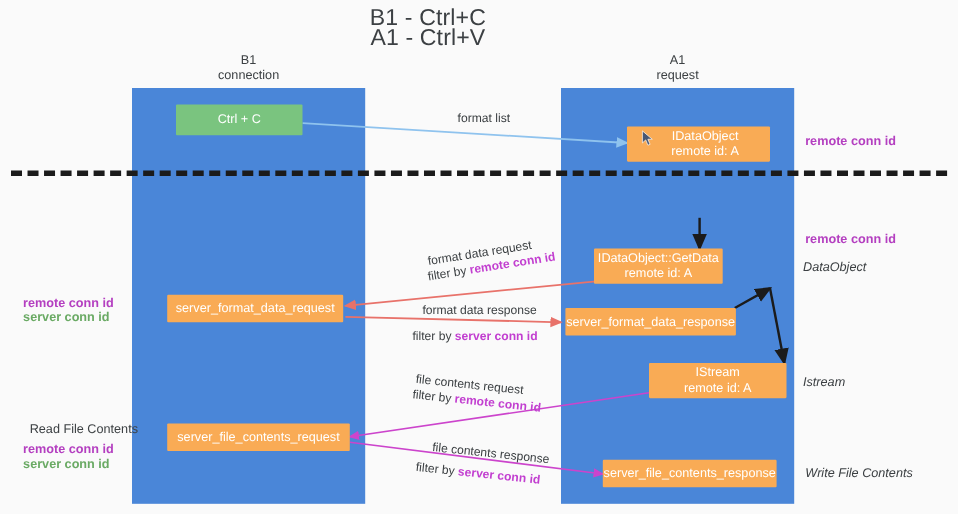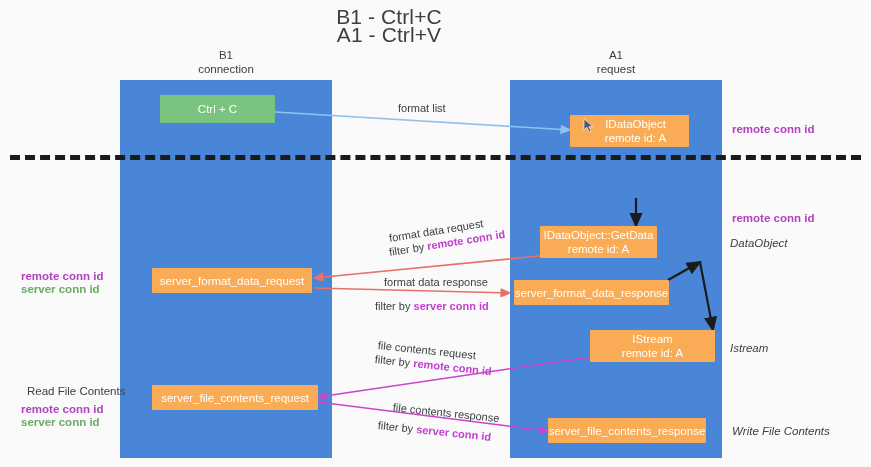--- a/index.html
+++ b/index.html
@@ -164,21 +164,21 @@
 
     <path d="M318,402 L548,431" stroke="#cc44cc" stroke-width="1.4" fill="none" marker-end="url(#ah-mag)"></path>
   </svg>
 
   <div class="divider"></div>
 
   <div class="node green" style="left:160px; top:95px; width:115px; height:28px;">
     <span>Ctrl + C</span>
   </div>
 
-  <div class="node orange" style="left:570px; top:115px; width:119px; height:32px;padding-left:12px;">
+  <div class="node orange" style="left:570px; top:115px; width:130px; height:32px;padding-left:12px;">
     <span>IDataObject</span>
     <span>remote id: A</span>
   </div>
 
 
   <div class="node orange" style="left:540px; top:226px; width:117px; height:32px;">
     <span>IDataObject::GetData</span>
     <span>remote id: A</span>
   </div>
 
@@ -196,21 +196,21 @@
   </div>
 
   <div class="node orange" style="left:548px; top:418px; width:158px; height:25px;">
     <span>server_file_contents_response</span>
   </div>
 
   <div class="node orange" style="left:152px; top:385px; width:166px; height:25px;">
     <span>server_file_contents_request</span>
   </div>
 
-  <div class="elabel" style="left:398px; top:101px;">format list</div>
+  <div class="elabel" style="left:416px; top:101px;">format list</div>
 
   <div class="elabel rot-up" style="left:389px; top:231px;">
     <span>format data request</span>
   </div>
   <div class="elabel rot-up" style="left:389px; top:245px;">
     <span>filter by </span><span class="hl-remote">remote conn id</span>
   </div>
 
   <div class="elabel" style="left:384px; top:275px;">format data response</div>
   <div class="elabel" style="left:375px; top:299px;">

